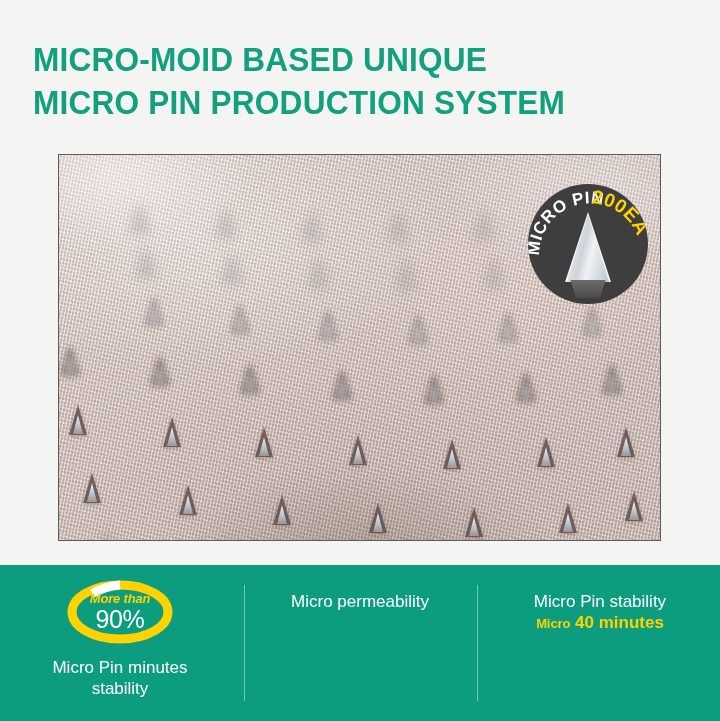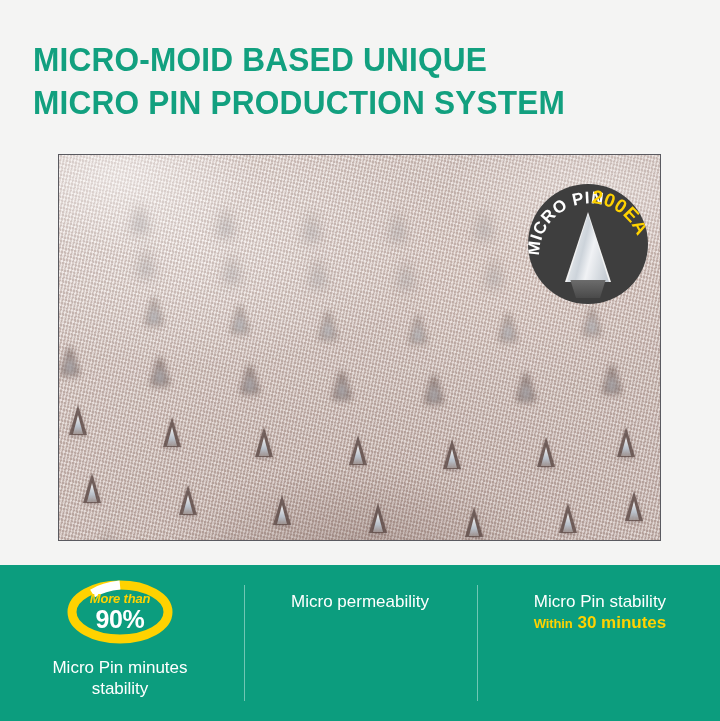--- a/index.html
+++ b/index.html
@@ -167,21 +167,21 @@
     color: #ffd200;
     font-family: "Liberation Sans Narrow", "Liberation Sans", sans-serif;
     font-weight: bold; font-style: italic;
     font-size: 13px; line-height: 13px;
     margin-bottom: 1px;
     letter-spacing: -0.2px;
   }
   .pct {
     color: #ffffff;
     font-family: "Liberation Sans Narrow", "Liberation Sans", sans-serif;
-    font-weight: bold;
+    font-weight: normal;
     font-size: 25px; line-height: 26px;
     letter-spacing: -0.4px;
   }
   .pct.small { font-size: 22px; }
 
   .stat-label {
     margin-top: 12px;
     color: #ffffff;
     font-family: "Liberation Sans Narrow", "Liberation Sans", sans-serif;
     font-size: 17px;
@@ -302,21 +302,21 @@
         <div class="stat-label">Micro Pin minutes stability</div>
       </div>
 
       <div class="stat">
         <div class="stat-label">Micro permeability</div>
       </div>
 
       <div class="stat">
         <div class="stat-label">Micro Pin stability</div>
         <div class="sub">
-          <span class="sub-small">Within</span>
-          <span>30 minutes</span>
+          <span class="sub-small">Micro</span>
+          <span>40 minutes</span>
         </div>
       </div>
 
     </div>
   </div>
 
 </div>
 
 </body></html>

